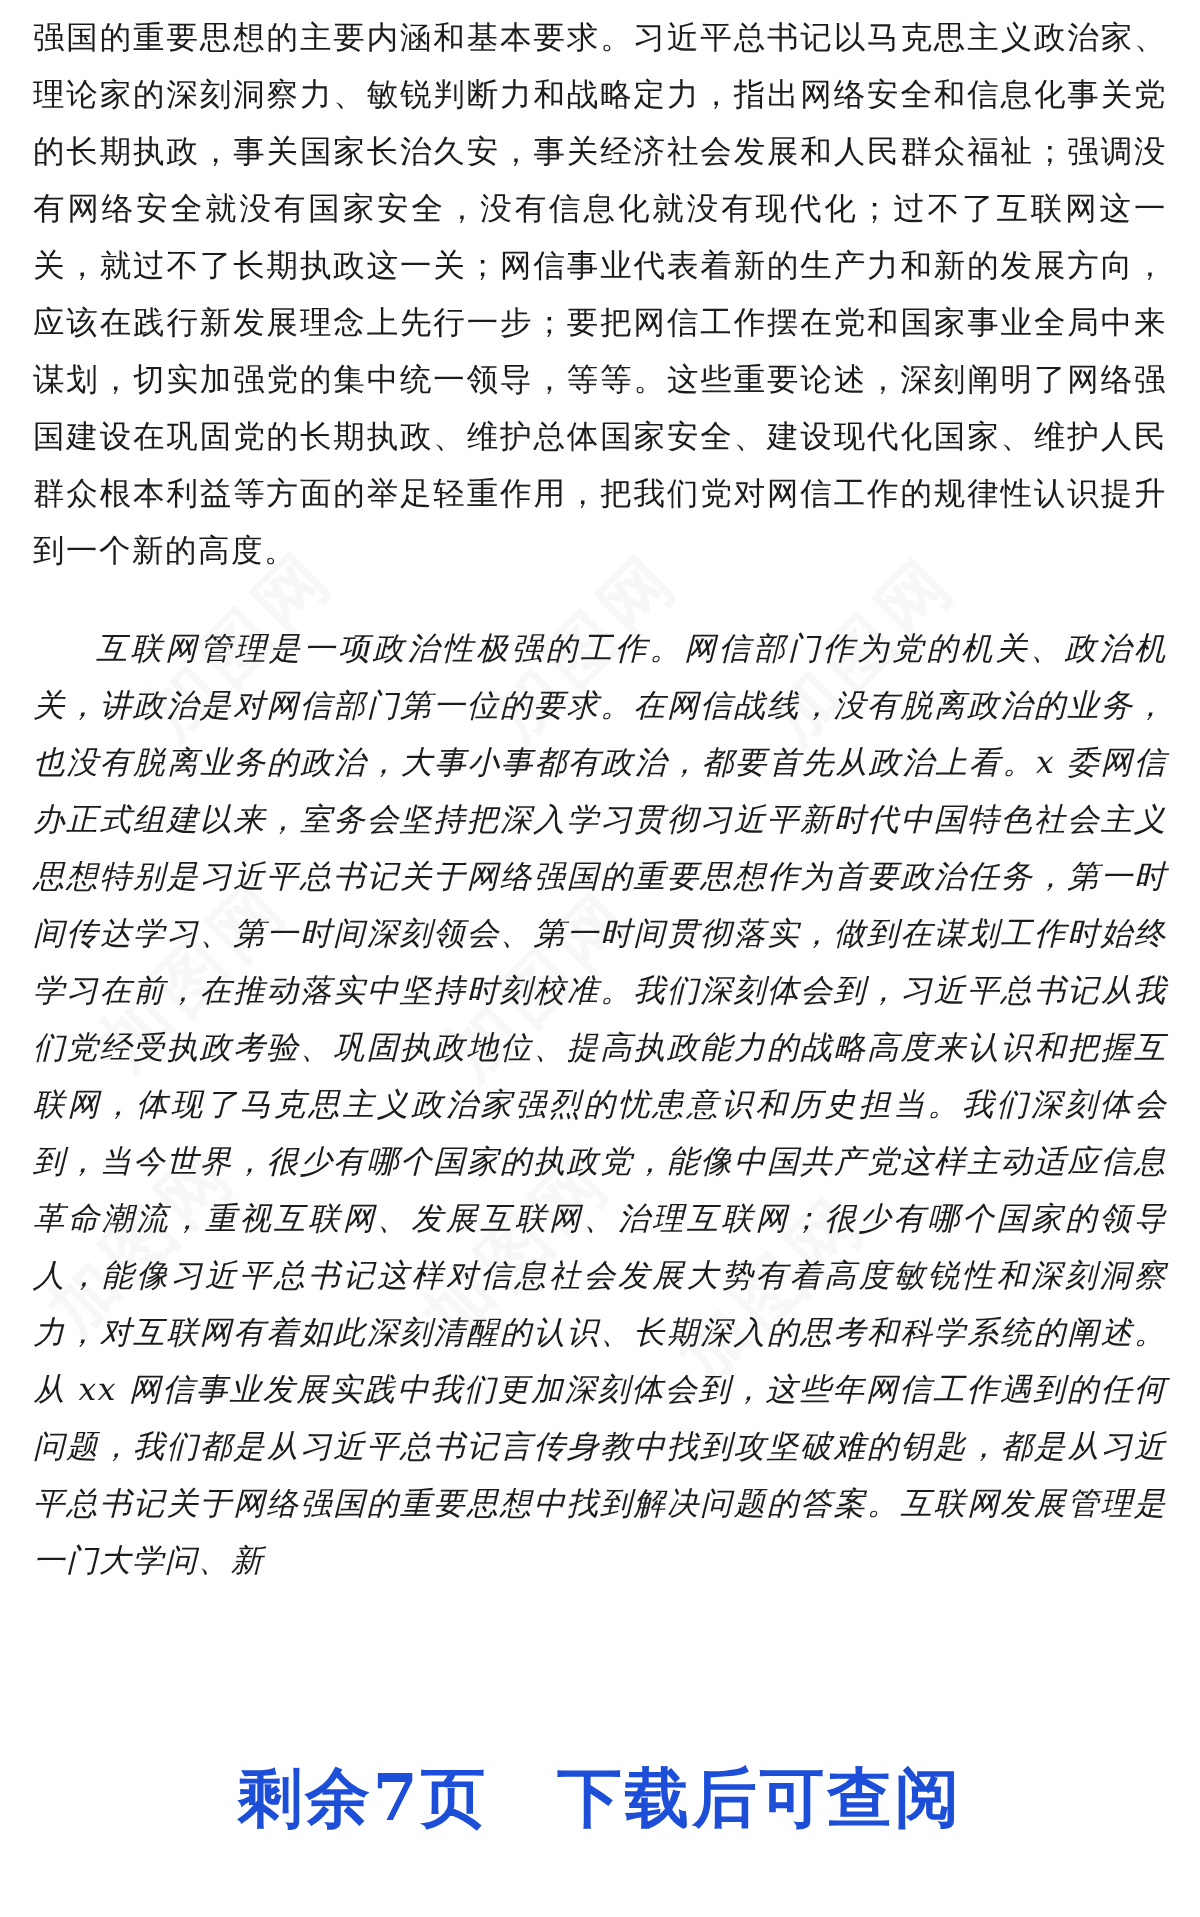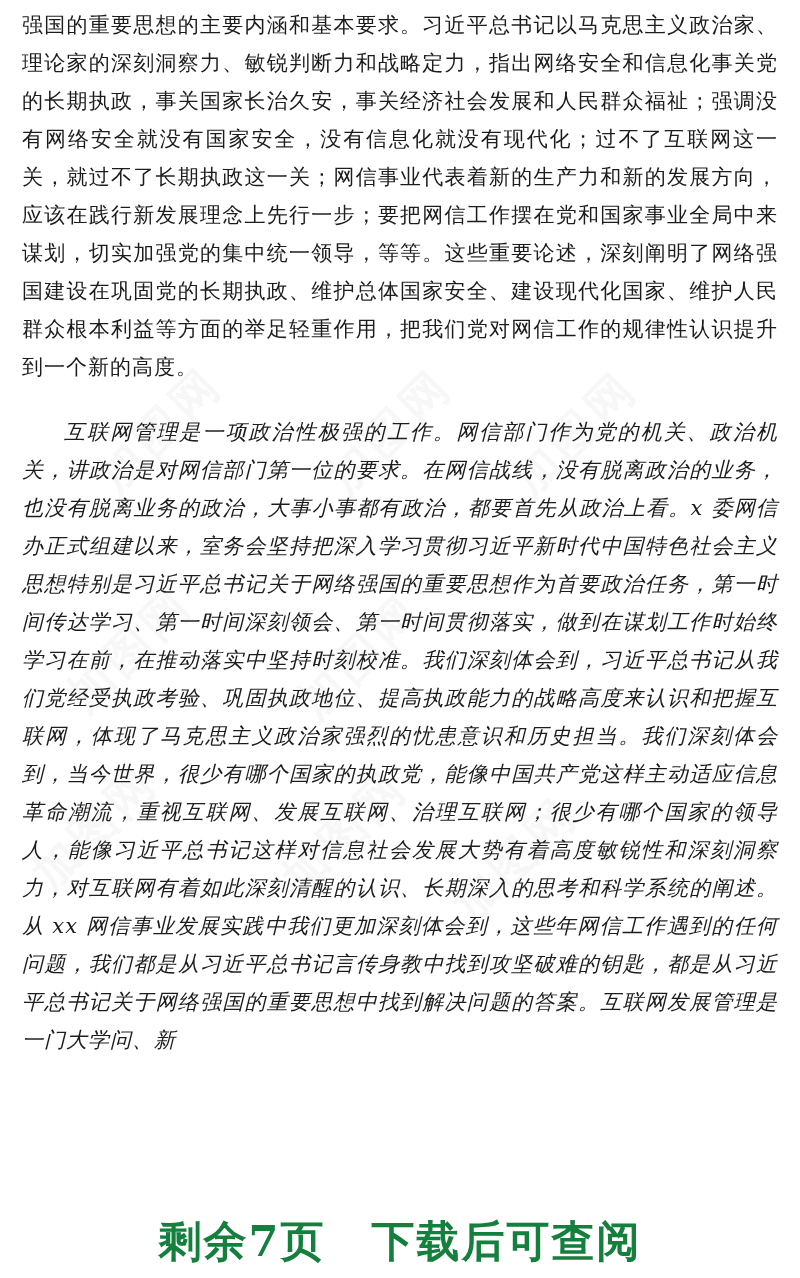--- a/index.html
+++ b/index.html
@@ -88,17 +88,17 @@
     <span class="wm" style="left: 95px; top: 828px; color: rgb(154, 154, 154);">加图网</span>
     <span class="wm" style="left: 345px; top: 833px; color: rgb(154, 154, 154);">加图网</span>
     <span class="wm" style="left: 515px; top: 860px; color: rgb(154, 154, 154);">加图网</span>
   </div>
 
   <div class="content" style="color: rgb(28, 28, 28);">
     <p class="para-1">强国的重要思想的主要内涵和基本要求。习近平总书记以马克思主义政治家、理论家的深刻洞察力、敏锐判断力和战略定力，指出网络安全和信息化事关党的长期执政，事关国家长治久安，事关经济社会发展和人民群众福祉；强调没有网络安全就没有国家安全，没有信息化就没有现代化；过不了互联网这一关，就过不了长期执政这一关；网信事业代表着新的生产力和新的发展方向，应该在践行新发展理念上先行一步；要把网信工作摆在党和国家事业全局中来谋划，切实加强党的集中统一领导，等等。这些重要论述，深刻阐明了网络强国建设在巩固党的长期执政、维护总体国家安全、建设现代化国家、维护人民群众根本利益等方面的举足轻重作用，把我们党对网信工作的规律性认识提升到一个新的高度。</p>
     <p class="para-2">互联网管理是一项政治性极强的工作。网信部门作为党的机关、政治机关，讲政治是对网信部门第一位的要求。在网信战线，没有脱离政治的业务，也没有脱离业务的政治，大事小事都有政治，都要首先从政治上看。x 委网信办正式组建以来，室务会坚持把深入学习贯彻习近平新时代中国特色社会主义思想特别是习近平总书记关于网络强国的重要思想作为首要政治任务，第一时间传达学习、第一时间深刻领会、第一时间贯彻落实，做到在谋划工作时始终学习在前，在推动落实中坚持时刻校准。我们深刻体会到，习近平总书记从我们党经受执政考验、巩固执政地位、提高执政能力的战略高度来认识和把握互联网，体现了马克思主义政治家强烈的忧患意识和历史担当。我们深刻体会到，当今世界，很少有哪个国家的执政党，能像中国共产党这样主动适应信息革命潮流，重视互联网、发展互联网、治理互联网；很少有哪个国家的领导人，能像习近平总书记这样对信息社会发展大势有着高度敏锐性和深刻洞察力，对互联网有着如此深刻清醒的认识、长期深入的思考和科学系统的阐述。从 xx 网信事业发展实践中我们更加深刻体会到，这些年网信工作遇到的任何问题，我们都是从习近平总书记言传身教中找到攻坚破难的钥匙，都是从习近平总书记关于网络强国的重要思想中找到解决问题的答案。互联网发展管理是一门大学问、新</p>
   </div>
 
-  <div class="footer" style="color: #15803d; margin-top: 43px;">
+  <div class="footer" style="color: #1d4ed8;">
     <span>剩余7页</span><span class="seg-gap"></span><span>下载后可查阅</span>
   </div>
 
 </div>
 
 </body></html>

